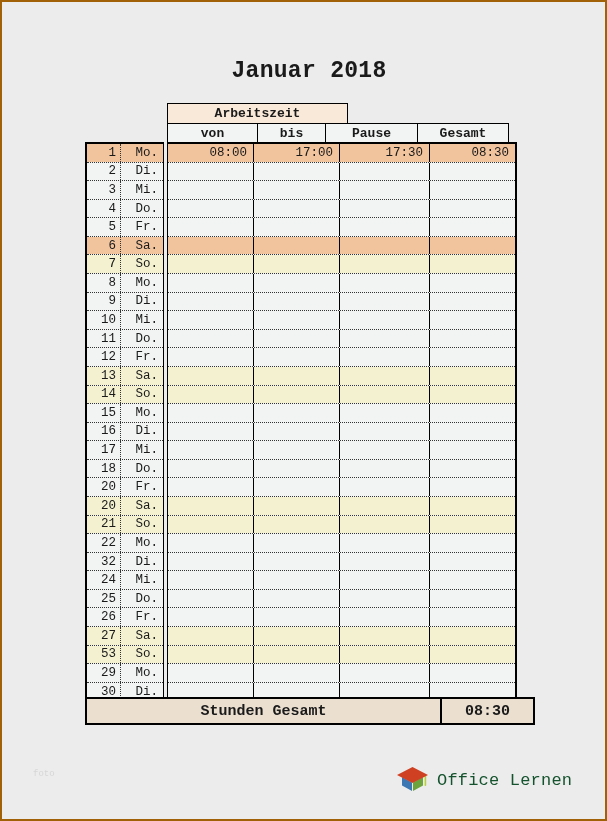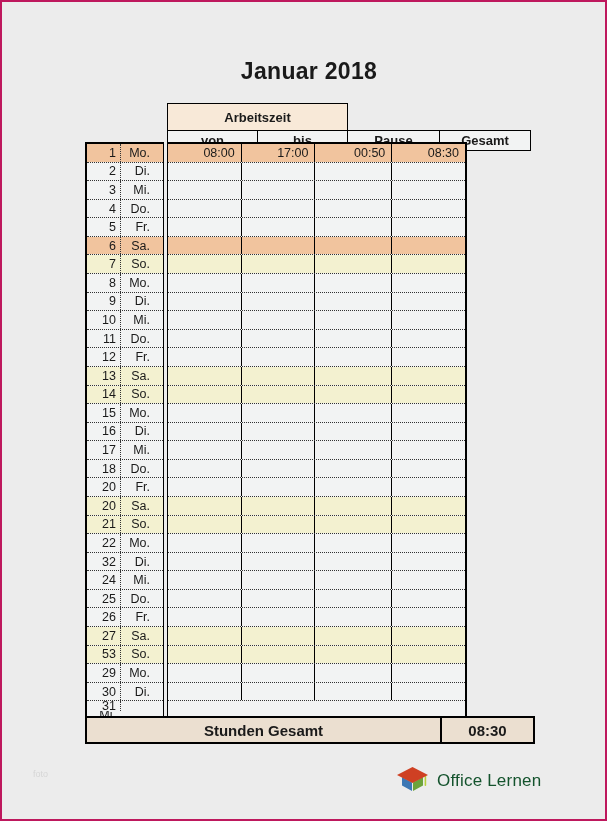--- a/index.html
+++ b/index.html
@@ -3,104 +3,104 @@
 <meta charset="utf-8">
 <style>
   html, body { margin: 0; padding: 0; background: #c9c9c9; }
   * { box-sizing: border-box; }
 
   .page {
     position: relative;
     width: 607px;
     height: 821px;
     background: #ececec;
-    border: 2px solid #be185d;
-    font-family: Liberation Sans, sans-serif;
+    border: 2px solid #a16207;
+    font-family: Liberation Mono, monospace;
     color: #1a1a1a;
     overflow: hidden;
   }
 
   .title {
     position: absolute;
     left: 83px; top: 56px; width: 448px;
     text-align: center;
     font-size: 23px;
     font-weight: bold;
     letter-spacing: 0.3px;
   }
 
   
   .header-zone { position: absolute; left: 165px; top: 101px; }
 
   .az-cell {
-    width: 181px; height: 28px;
+    width: 181px; height: 21px;
     border: 1px solid #000;
     background: var(--header-fill);
     font-size: 13px; font-weight: bold;
     display: flex; align-items: center; justify-content: center;
   }
 
   .cols-row { display: flex; margin-top: -1px; }
   .col-h {
     height: 21px;
     border: 1px solid #000;
     background: var(--cell-fill);
     font-size: 13px; font-weight: bold;
     display: flex; align-items: center; justify-content: center;
   }
   .col-h.w1 { width: 91px; }
-  .col-h.w2 { width: 91px; margin-left: -1px; }
+  .col-h.w2 { width: 69px; margin-left: -1px; }
   .col-h.w3 { width: 93px; margin-left: -1px; }
   .col-h.w4 { width: 92px; margin-left: -1px; }
 
   
   .body-zone { position: absolute; left: 83px; top: 140px; display: flex; gap: 3px; }
 
   .day-table {
     width: 79px;
     border: 1px solid #000;
     border-left-width: 2px;
     border-top-width: 2px;
     border-bottom: 3px double #000;
     background: var(--cell-fill);
   }
   .main-table {
-    width: 300px;
+    width: 350px;
     border: 1px solid #000;
     border-right-width: 2px;
     border-top-width: 2px;
     border-bottom: 3px double #000;
     background: var(--cell-fill);
   }
 
   .d-row, .m-row { display: flex; height: 18.58px; border-bottom: 1px dotted #333; }
   .d-row:last-child, .m-row:last-child { border-bottom: none; flex-direction: column; }
 
   .cell {
     display: flex; align-items: center;
     font-size: 12.5px;
     overflow: hidden; white-space: nowrap;
   }
   .d-num  { width: 34px; border-right: 1px dotted #333; justify-content: flex-end; padding-right: 4px; }
-  .d-name { width: 42px; justify-content: flex-end; padding-right: 13px; }
+  .d-name { width: 42px; justify-content: flex-end; padding-right: 5px; }
 
   .c-von, .c-bis, .c-pause { border-right: 1px solid #000; }
   .c-von  { width: 90px; }
   .c-bis  { width: 90px; }
   .c-pause{ width: 94px; }
   .c-stunden { width: 89px; }
   .m-row .cell { justify-content: flex-end; padding-right: 6px; }
 
   .d-row.holiday .cell, .m-row.holiday .cell { background: var(--holiday-row); }
   .d-row.weekend .cell, .m-row.weekend .cell { background: var(--weekend-row); }
 
   
   .footer-bar {
     position: absolute;
-    left: 83px; top: 714px; width: 450px; height: 28px;
+    left: 83px; top: 695px; width: 450px; height: 28px;
     border: 2px solid #000;
     background: var(--footer-fill);
     display: flex;
   }
   .footer-label {
     width: 355px;
     border-right: 2px solid #000;
     display: flex; align-items: center; justify-content: center;
     font-size: 15px; font-weight: bold;
   }
@@ -265,21 +265,21 @@
   </div>
         <div class="d-row workday">
     <div class="cell d-num">31</div>
     <div class="cell d-name">Mi.</div>
   </div>
       </div>
     <div class="main-table" id="main-body">
         <div class="m-row holiday">
     <div class="cell c-von">08:00</div>
     <div class="cell c-bis">17:00</div>
-    <div class="cell c-pause">00:50</div>
+    <div class="cell c-pause">17:30</div>
     <div class="cell c-stunden">08:30</div>
   </div>
         <div class="m-row workday">
     <div class="cell c-von"></div>
     <div class="cell c-bis"></div>
     <div class="cell c-pause"></div>
     <div class="cell c-stunden"></div>
   </div>
         <div class="m-row workday">
     <div class="cell c-von"></div>

